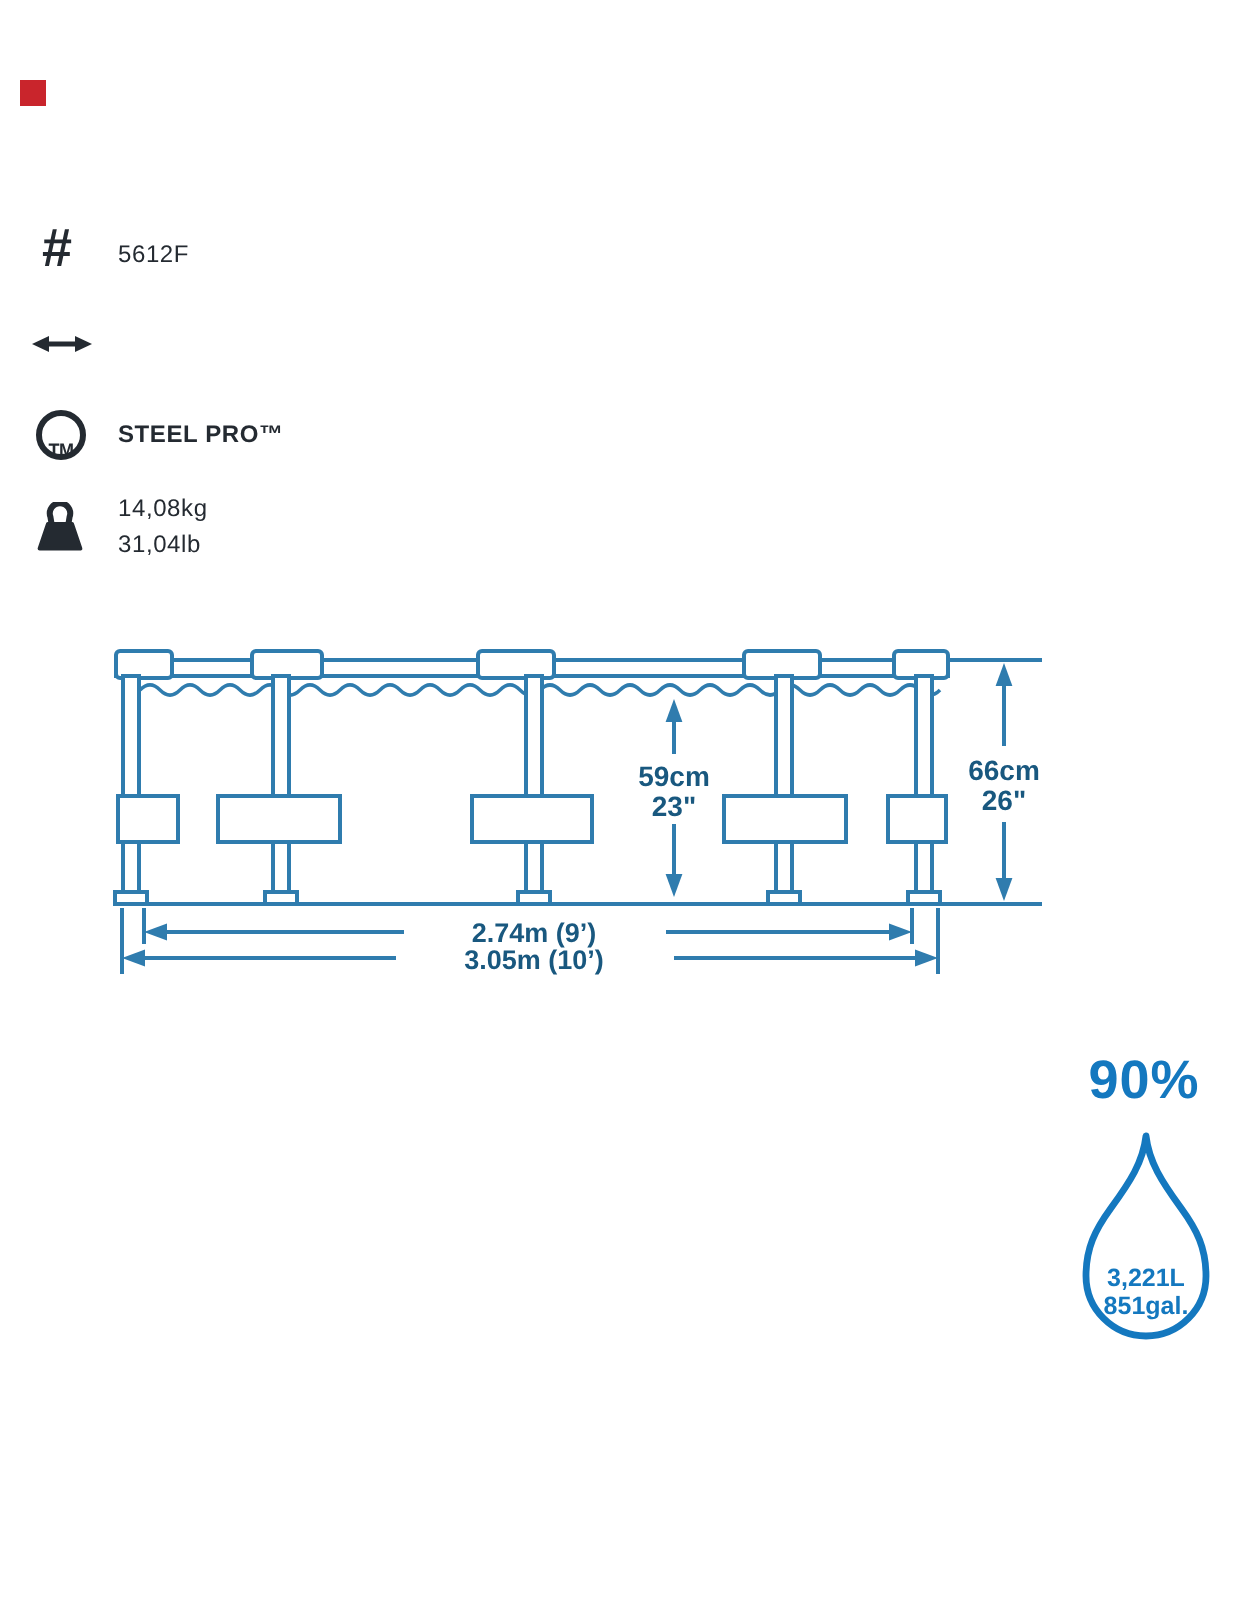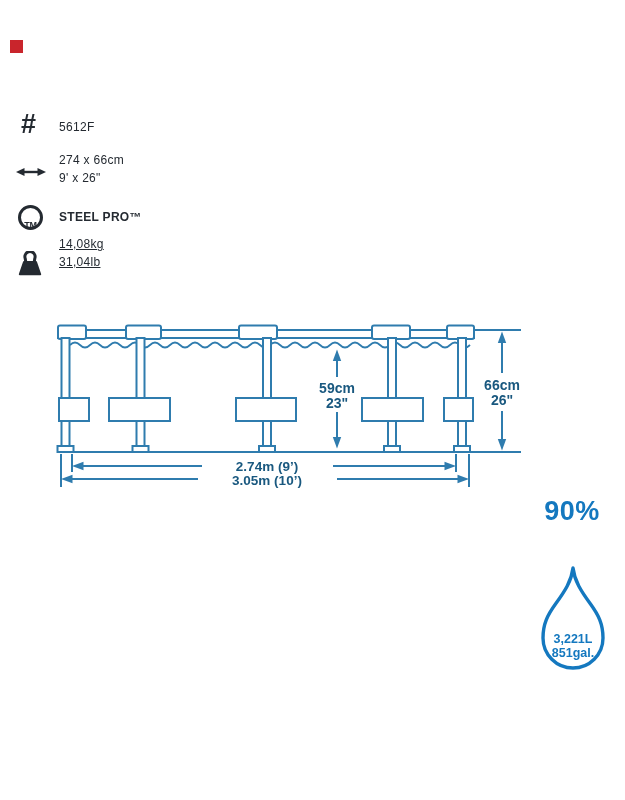--- a/index.html
+++ b/index.html
@@ -13,21 +13,21 @@
   .spec-text{position:absolute;left:59px;font-size:12px;letter-spacing:.3px;line-height:17.5px;color:#242a31;white-space:nowrap;}
   .hash-glyph{position:absolute;left:21px;top:111px;font-size:27px;font-weight:bold;line-height:27px;color:#242a31;}
   .icon-svg{position:absolute;}
   .tm-circle{
     position:absolute;left:18px;top:205px;width:19px;height:19px;border:3px solid #242a31;border-radius:50%;
     display:flex;align-items:center;justify-content:center;
   }
   .tm-circle span{font-size:9px;font-weight:bold;letter-spacing:-.3px;color:#242a31;margin-top:15px;}
   
   .fill-percent{
-    position:absolute;left:534px;top:496px;width:76px;text-align:center;
+    position:absolute;left:534px;top:525px;width:76px;text-align:center;
     font-size:27px;font-weight:bold;color:#1478bf;letter-spacing:.5px;
   }
   .drop-svg{position:absolute;left:538px;top:566px;}
   .diagram-svg{position:absolute;left:0;top:0;}
   .diagram-svg text{font-family:"Liberation Sans", sans-serif;font-weight:bold;fill:#19587f;}
 </style>
 </head>
 <body>
 
 <div class="page">
@@ -35,35 +35,31 @@
   <div class="corner-marker"></div>
 
   <div class="hash-glyph">#</div>
   <div class="spec-text" style="top:119px;">5612F</div>
 
   <svg class="icon-svg" style="left:15px;top:165px;" width="32" height="14" viewBox="0 0 32 14">
     <line x1="7" y1="7" x2="25" y2="7" stroke="#242a31" stroke-width="2.4"></line>
     <polygon points="1,7 9.5,3 9.5,11" fill="#242a31"></polygon>
     <polygon points="31,7 22.5,3 22.5,11" fill="#242a31"></polygon>
   </svg>
-  <div class="spec-text" style="top:152px;">
-    <div>274 x 66cm</div>
-    <div>9' x 26"</div>
-  </div>
 
   <div class="tm-circle">
     <span>TM</span>
   </div>
   <div class="spec-text" style="top:209px;font-weight:bold;">STEEL PRO™</div>
 
   <svg class="icon-svg" style="left:17px;top:251px;" width="26" height="25" viewBox="0 0 26 25">
     <path d="M2.8,23.3 L7,11 L19,11 L23.2,23.3 Z" fill="#242a31" stroke="#242a31" stroke-width="2" stroke-linejoin="round"></path>
     <path d="M8.8,11 L8.2,7.4 A5.1,5.1 0 1 1 17.8,7.4 L17.2,11" fill="none" stroke="#242a31" stroke-width="3"></path>
   </svg>
-  <div class="spec-text" style="top:236px;text-decoration:underline;">
+  <div class="spec-text" style="top:246px;">
     <div>14,08kg</div>
     <div>31,04lb</div>
   </div>
 
   <svg class="diagram-svg" width="625" height="520" viewBox="0 0 625 520">
     <g stroke="#2f7cae" fill="none" stroke-width="2">
 
       <path d="M70 345 q5 -5 10 0 t10 0 t10 0 t10 0 t10 0 t10 0 t10 0 t10 0 t10 0 t10 0 t10 0 t10 0 t10 0 t10 0 t10 0 t10 0 t10 0 t10 0 t10 0 t10 0 t10 0 t10 0 t10 0 t10 0 t10 0 t10 0 t10 0 t10 0 t10 0 t10 0 t10 0 t10 0 t10 0 t10 0 t10 0 t10 0 t10 0 t10 0 t10 0 t10 0" stroke-width="1.8"></path>
 
       <rect x="58" y="330" width="416" height="8" fill="#ffffff"></rect>

